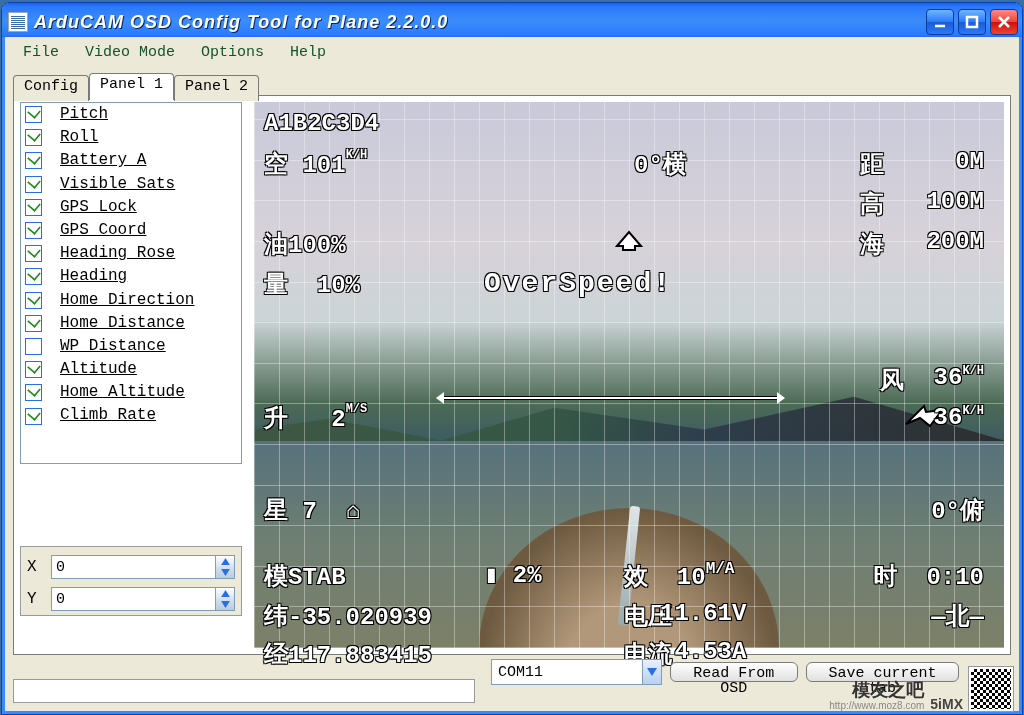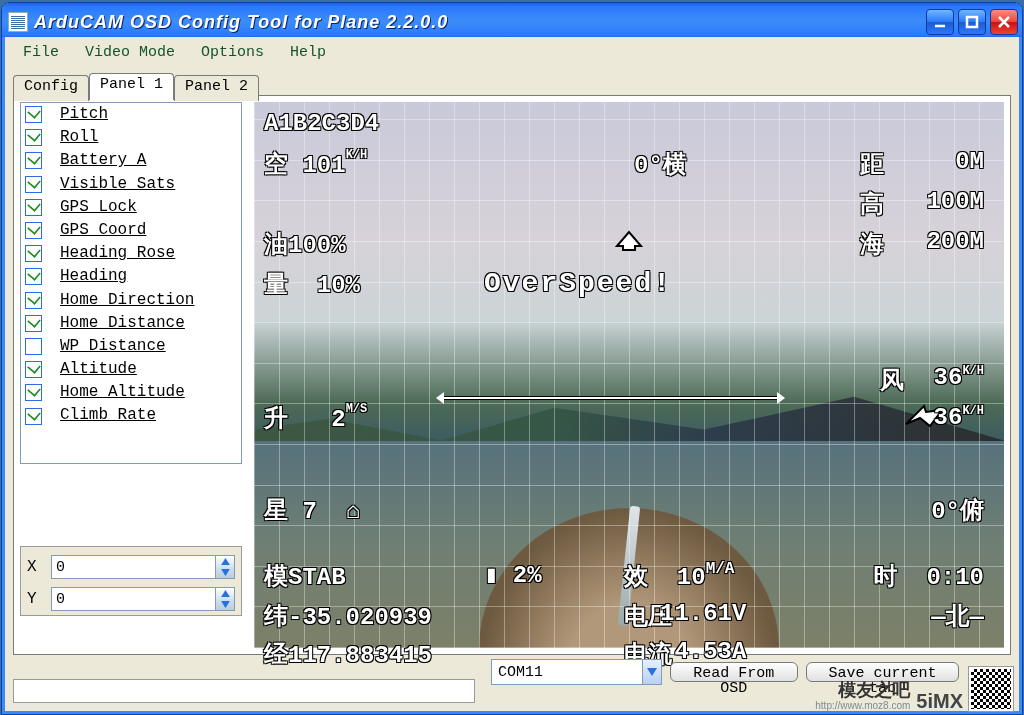--- a/index.html
+++ b/index.html
@@ -332,17 +332,17 @@
         <button class="btn">Read From OSD</button>
         <button class="btn" style="margin-right:52px;">Save current tab</button>
       </div>
     </div>
 
     <div class="watermark">
       <div class="logo-txt">
         <span style="font-size:18px;color:#333;font-weight:bold;">模友之吧</span>
         <span style="font-size:10px;color:#888;">http://www.moz8.com</span>
       </div>
-      <span style="font-size:20px;font-weight:bold;color:#444;">5iMX</span>
+      <span style="font-size:14px;font-weight:bold;color:#444;">5iMX</span>
       <div class="qr"></div>
     </div>
   </div>
 </div>
 
 </body></html>

